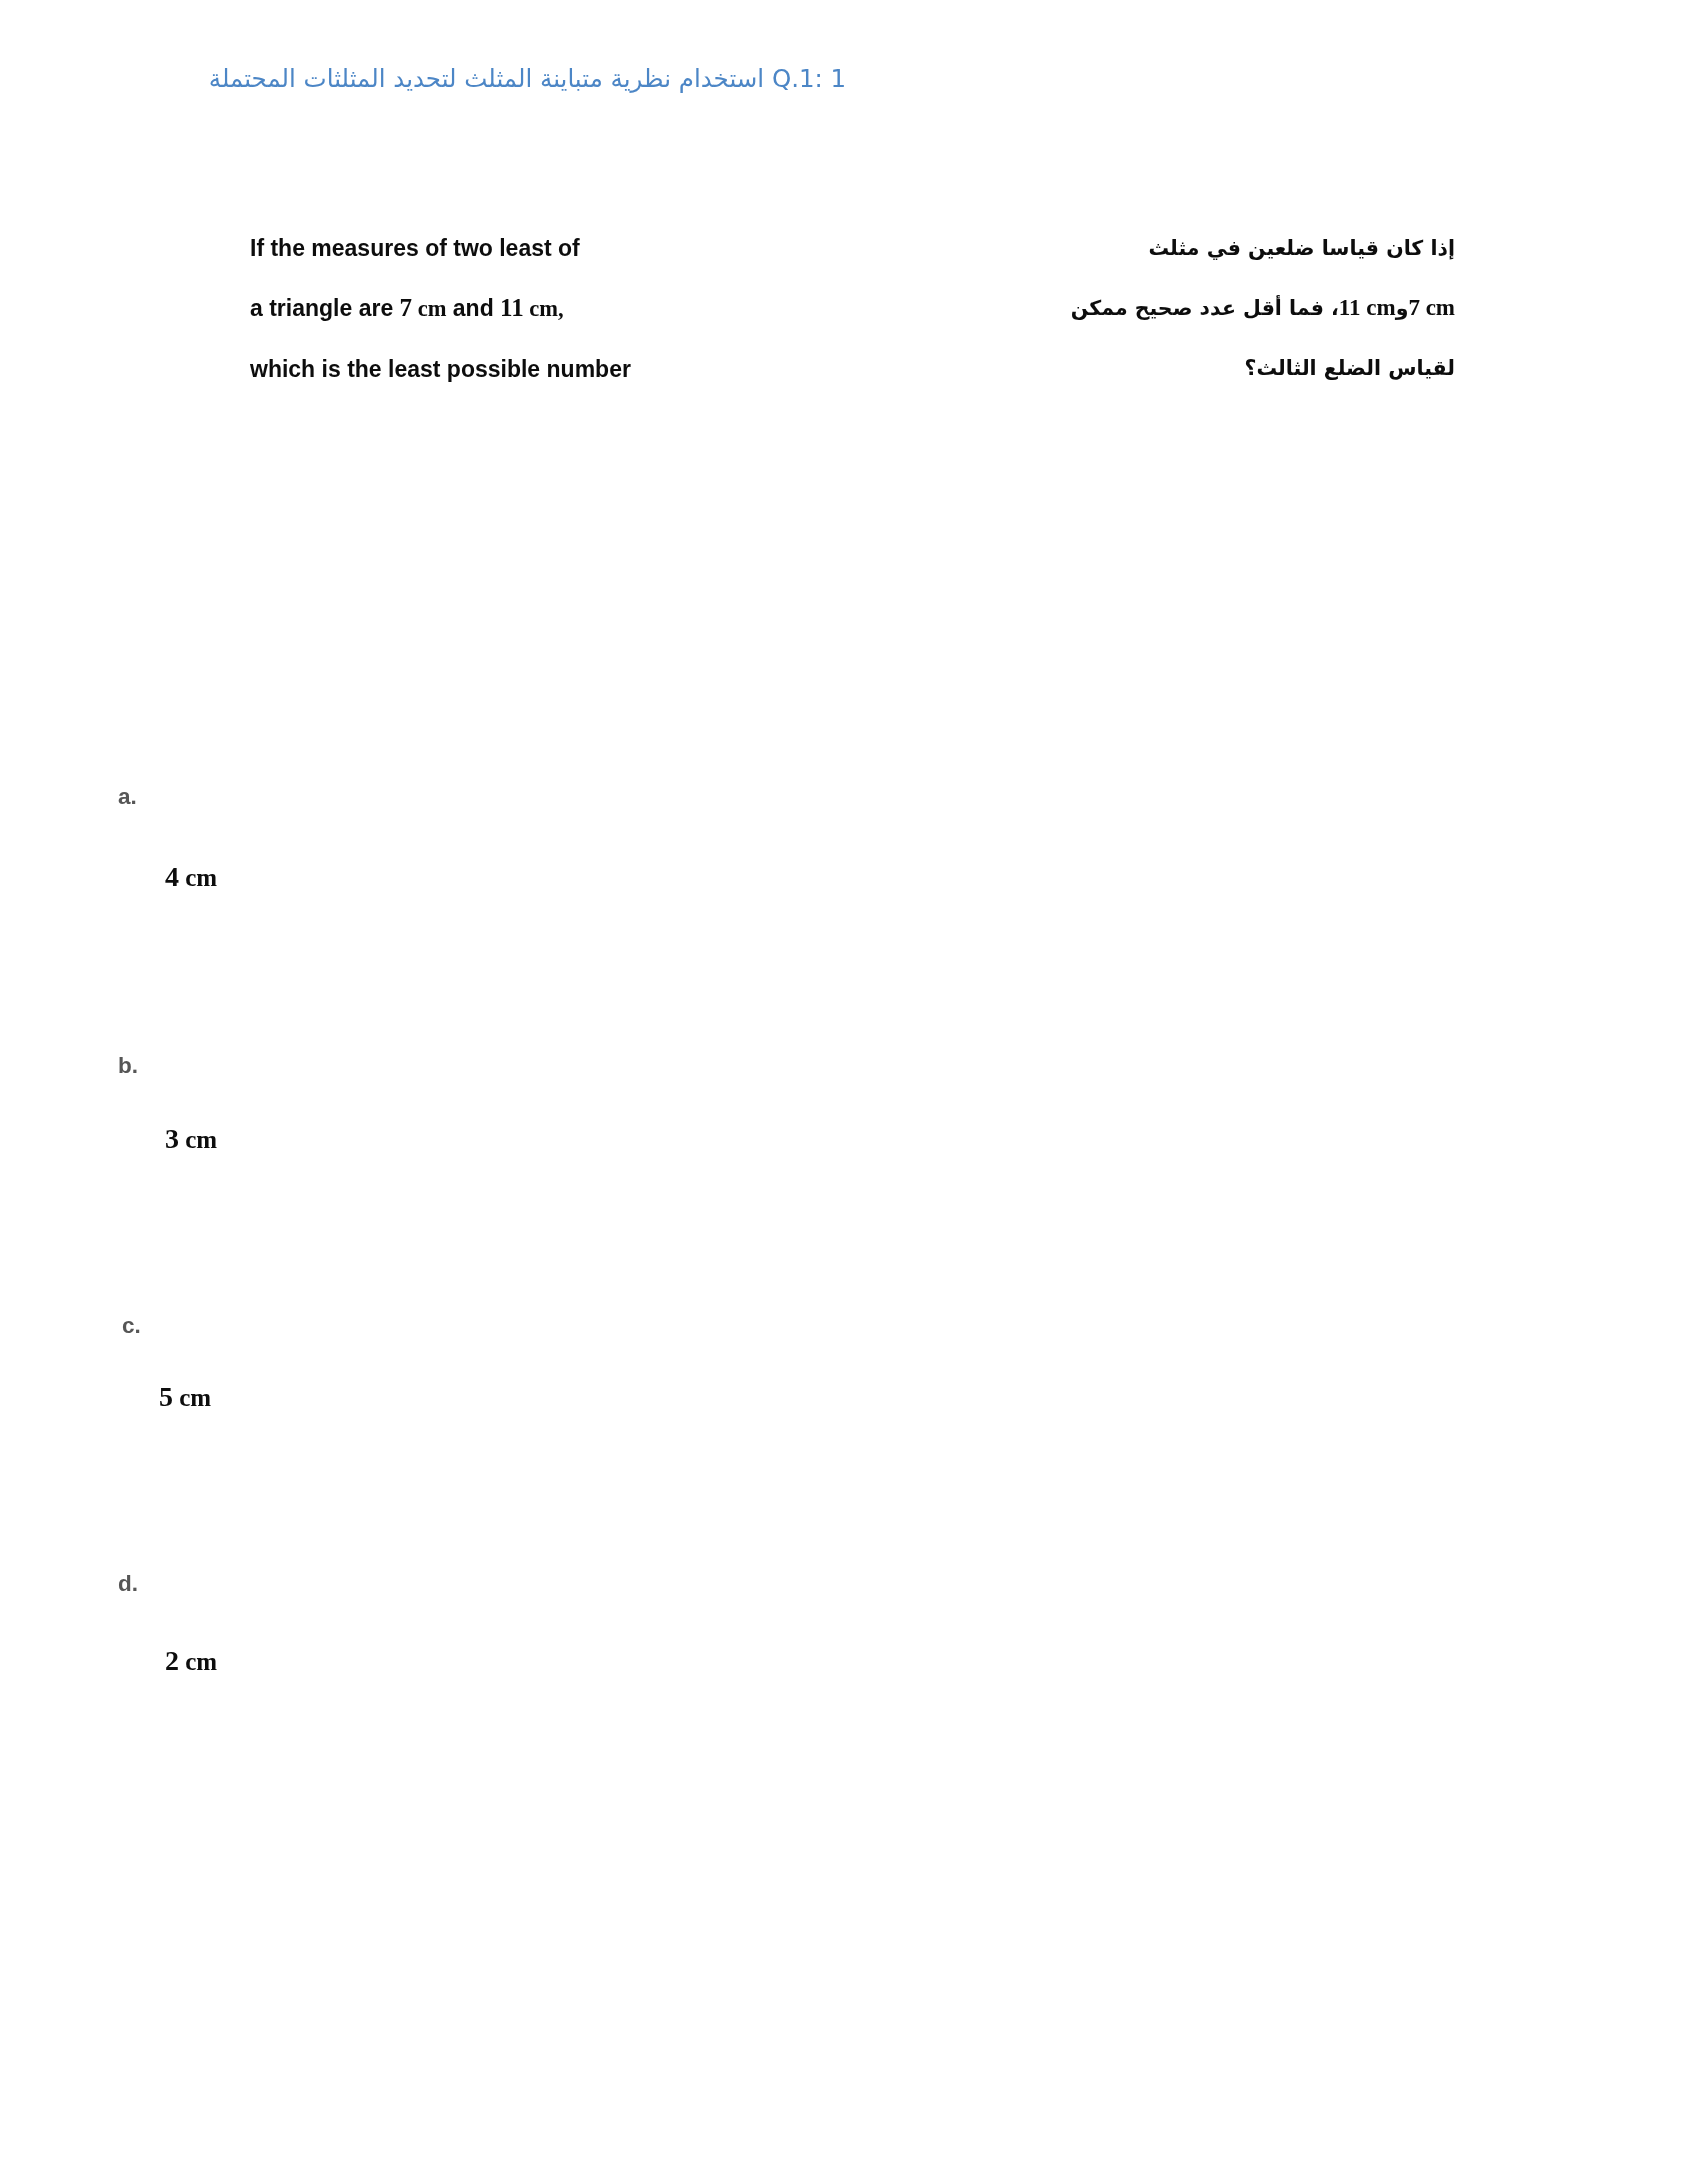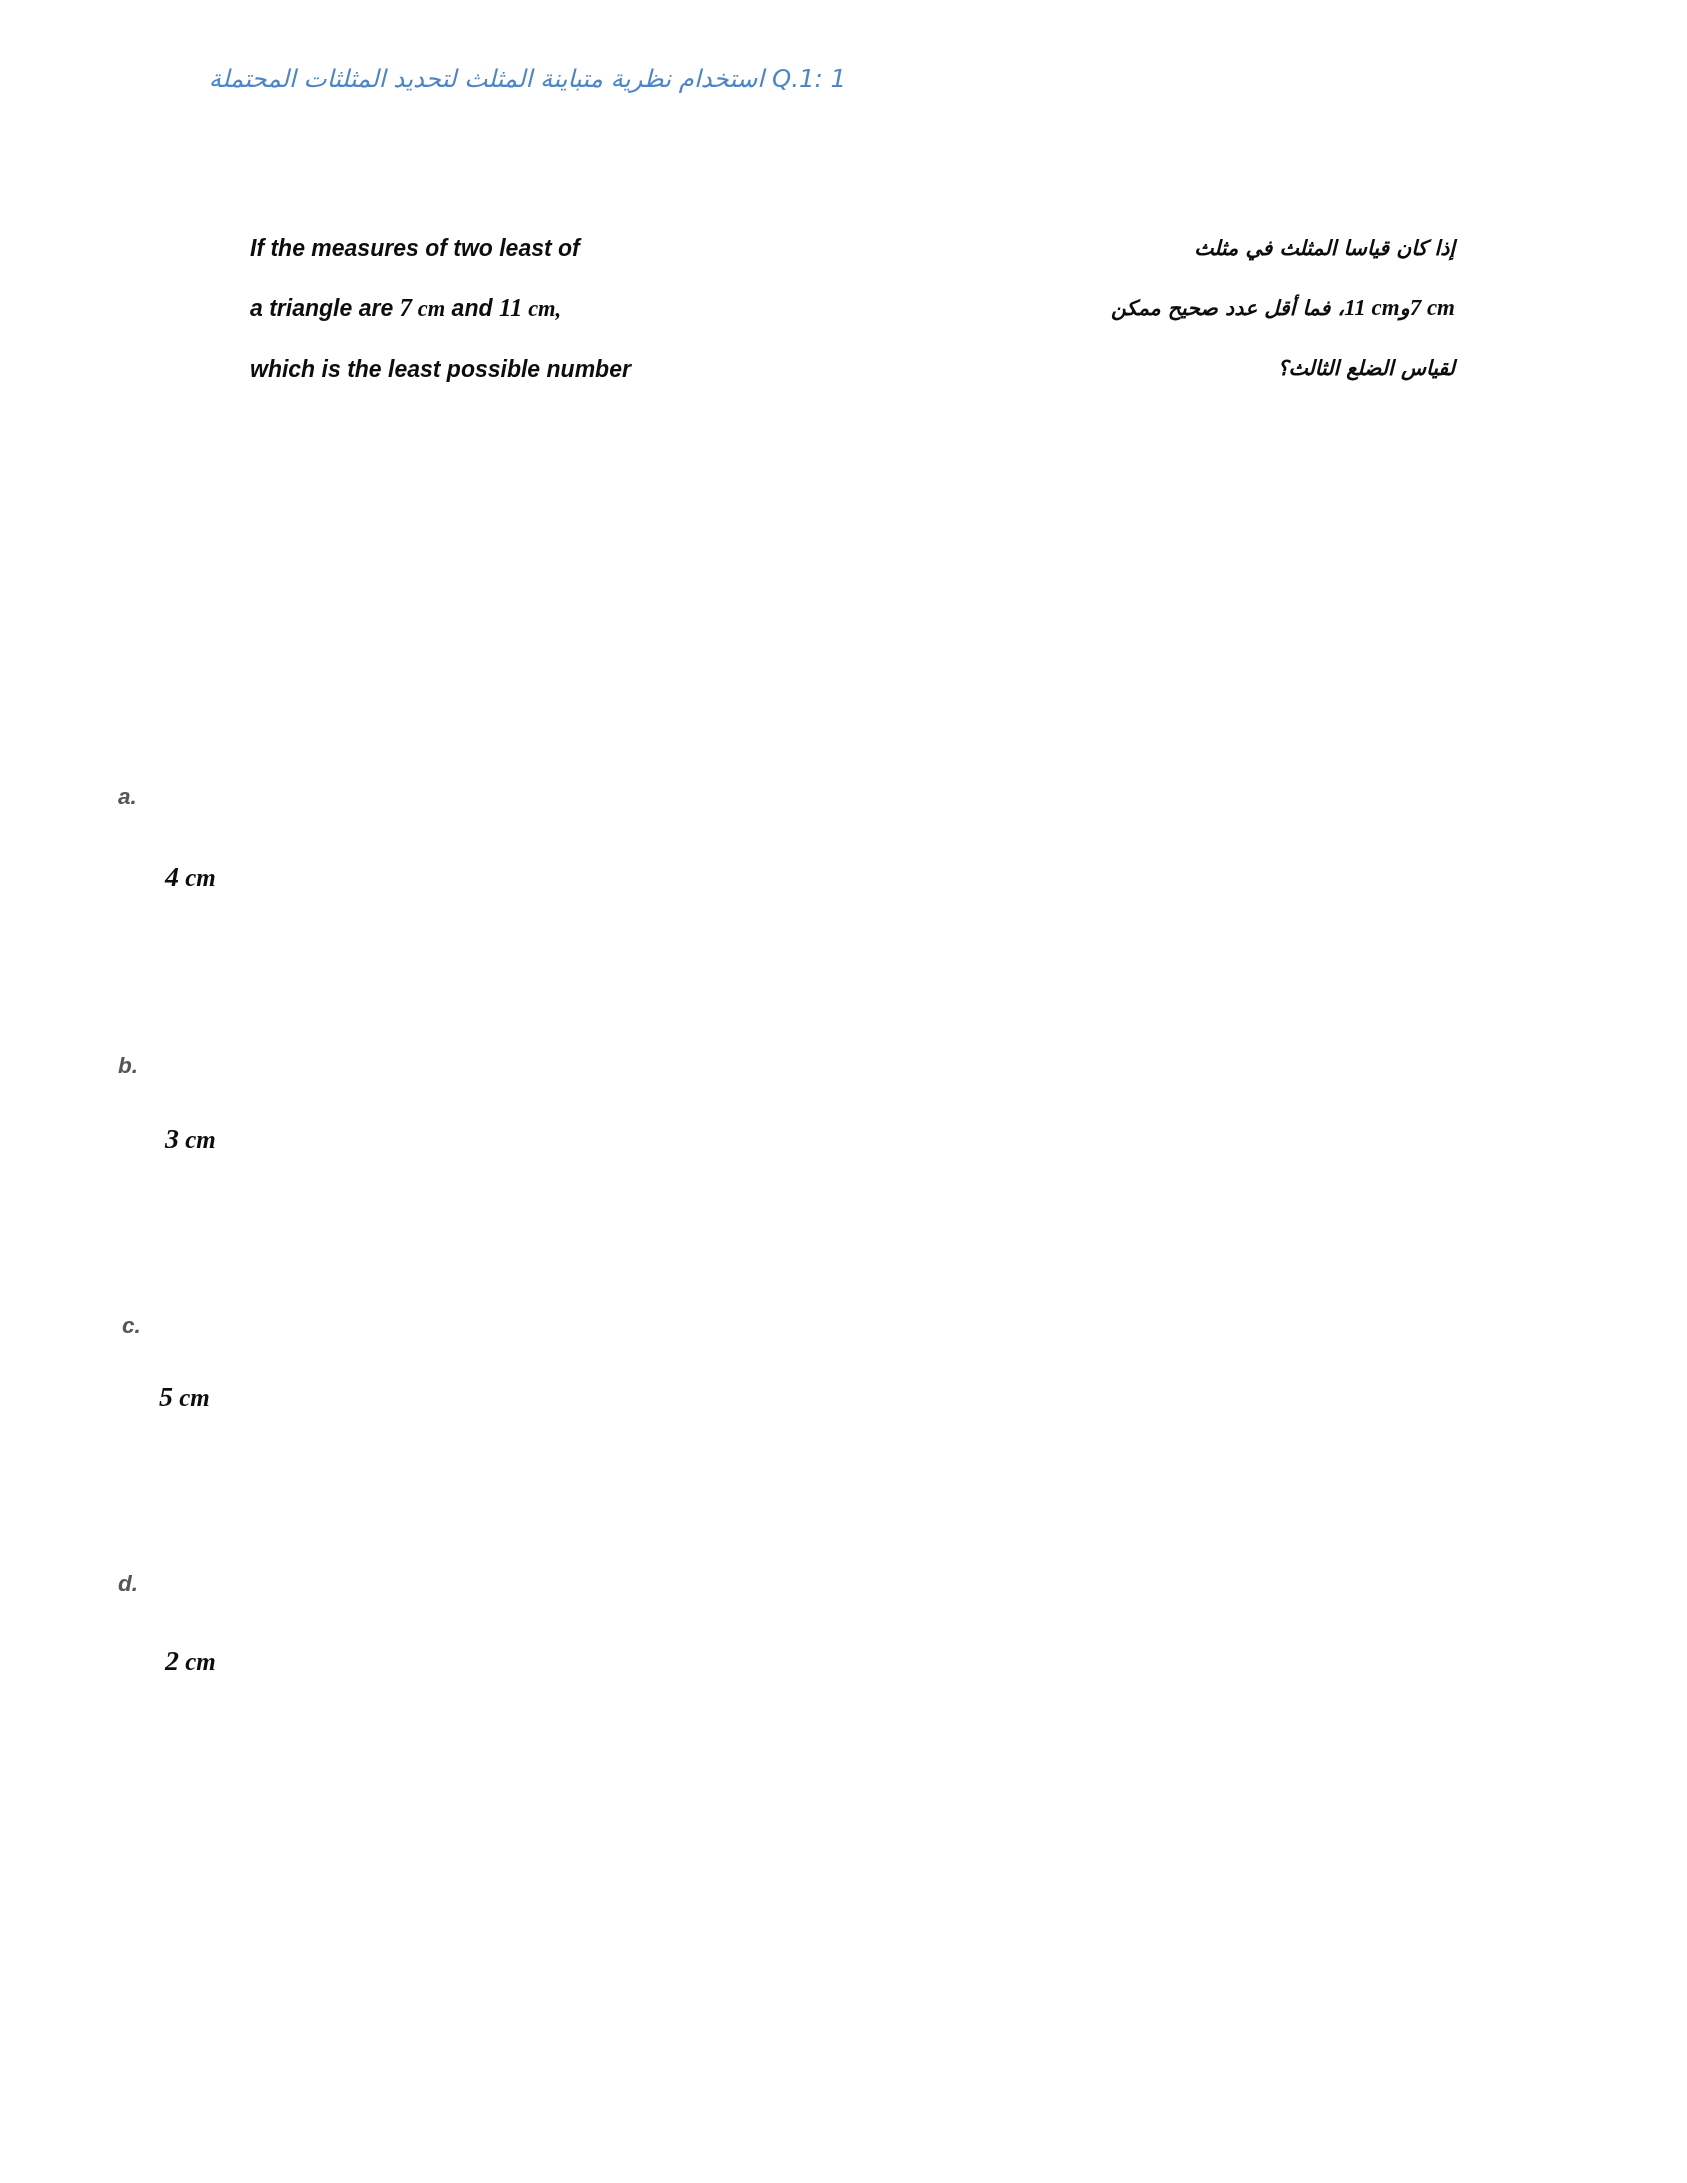--- a/index.html
+++ b/index.html
@@ -8,21 +8,20 @@
     padding: 0;
     background: #ffffff;
   }
   .page {
     position: relative;
     width: 1525px;
     height: 2183px;
     background: #ffffff;
     overflow: hidden;
     font-family: "Liberation Sans", sans-serif;
-    font-style: italic;
   }
 
   
   .header {
     position: absolute;
     left: 0;
     top: 64px;
     width: 1687px;
     text-align: center;
     direction: rtl;
@@ -153,21 +152,21 @@
 
   <div class="question-area">
 
     <div class="q-en">
       <div>If the measures of two least of</div>
       <div><span>a triangle are </span><span class="num">7</span><span class="unit"> cm</span><span> and </span><span class="num">11</span><span class="unit"> cm,</span></div>
       <div>which is the least possible number</div>
     </div>
 
     <div class="q-ar">
-      <div>إذا كان قياسا المثلث في مثلث</div>
+      <div>إذا كان قياسا ضلعين في مثلث</div>
       <div><span class="num">7 cm</span><span>و</span><span class="num">11 cm</span><span>، فما أقل عدد صحيح ممكن</span></div>
       <div>لقياس الضلع الثالث؟</div>
     </div>
 
   </div>
 
   <div class="option" id="option-a">
     <span class="opt-letter">a.</span>
     <span class="opt-value"><span>4</span><span class="u"> cm</span></span>
   </div>

